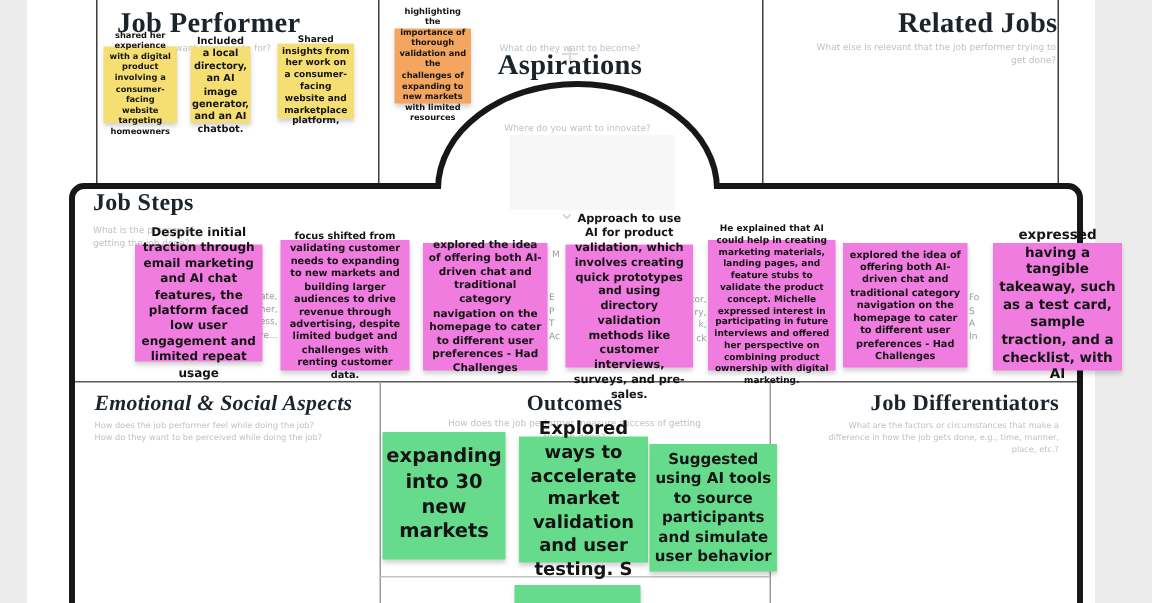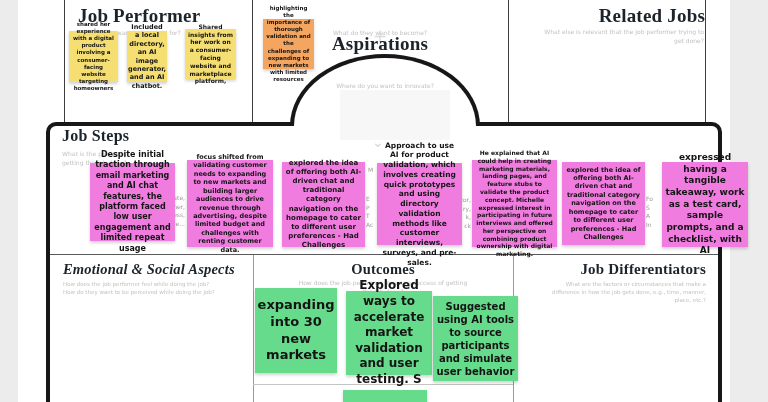--- a/index.html
+++ b/index.html
@@ -160,21 +160,21 @@
     <span>A</span>
     <span>In</span>
   </div>
 
   <div class="note pink p1">Despite initial traction through email marketing and AI chat features, the platform faced low user engagement and limited repeat usage</div>
   <div class="note pink p2">focus shifted from validating customer needs to expanding to new markets and building larger audiences to drive revenue through advertising, despite limited budget and challenges with renting customer data.</div>
   <div class="note pink p3">explored the idea of offering both AI-driven chat and traditional category navigation on the homepage to cater to different user preferences - Had Challenges</div>
   <div class="note pink p4">Approach to use AI for product validation, which involves creating quick prototypes and using directory validation methods like customer interviews, surveys, and pre-sales.</div>
   <div class="note pink p5">He explained that AI could help in creating marketing materials, landing pages, and feature stubs to validate the product concept. Michelle expressed interest in participating in future interviews and offered her perspective on combining product ownership with digital marketing.</div>
   <div class="note pink p6">explored the idea of offering both AI-driven chat and traditional category navigation on the homepage to cater to different user preferences - Had Challenges</div>
-  <div class="note pink p7">expressed having a tangible takeaway, work as a test card, sample prompts, and a checklist, with AI</div>
+  <div class="note pink p7">expressed having a tangible takeaway, such as a test card, sample traction, and a checklist, with AI</div>
 
   <div class="hline-mid"></div>
   <div class="bvline bv-a"></div>
   <div class="bvline bv-b"></div>
   <div class="out-bottom"></div>
 
   <div class="stitle emo-title">Emotional &amp; Social Aspects</div>
   <div class="ssub emo-sub">
     <span>How does the job performer feel while doing the job?</span>
     <span>How do they want to be perceived while doing the job?</span>

